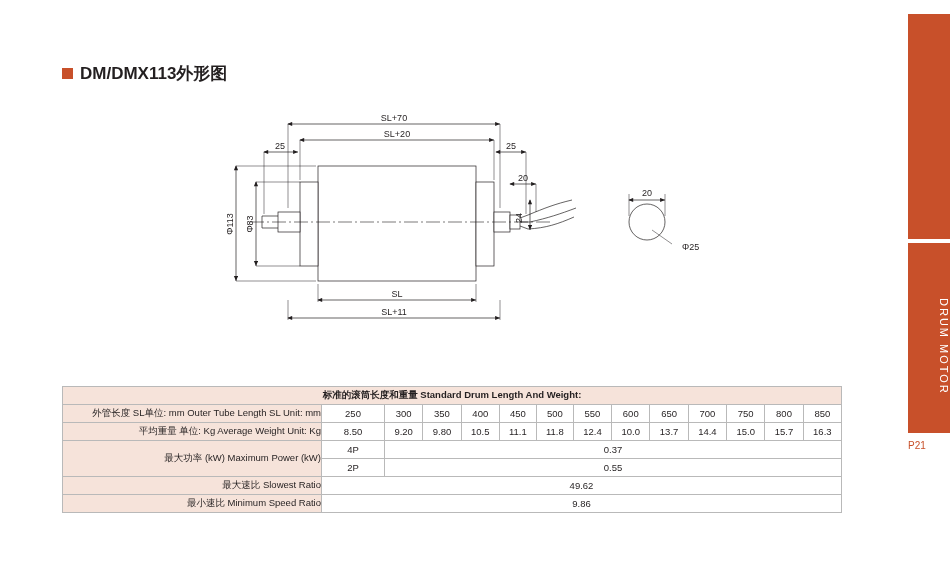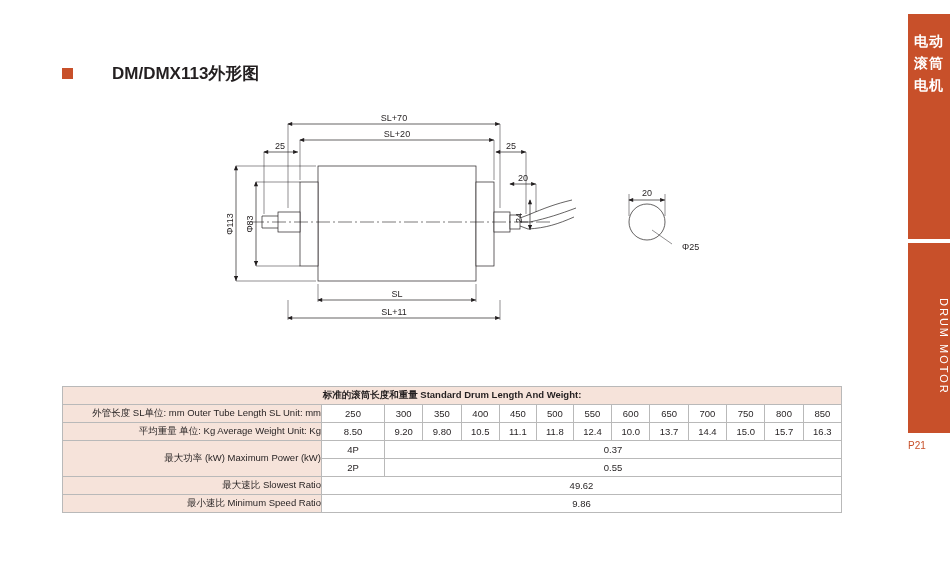--- a/index.html
+++ b/index.html
@@ -35,21 +35,21 @@
     display:flex;align-items:flex-start;justify-content:center;
   }
   .sidetab .pagenum{
     position:absolute;left:0;top:440px;width:42px;text-align:left;
     color:#c8502a;font-size:10px;
   }
 
   
   .title-wrap{position:absolute;left:62px;top:62px;display:flex;align-items:center;gap:7px;}
   .title-square{width:11px;height:11px;background:#c8502a;display:inline-block;}
-  .title-cn{font-size:17px;font-weight:bold;letter-spacing:0px;color:#231f20;margin-left:32px;}
+  .title-cn{font-size:17px;font-weight:bold;letter-spacing:0px;color:#231f20;}
   .title-en{font-size:14px;color:#231f20;margin-left:4px;font-weight:normal;letter-spacing:0px;}
 
   
   .drawing{position:absolute;left:200px;top:104px;width:520px;height:230px;}
   .drawing svg{display:block;}
 
   
   .table-wrap{position:absolute;left:62px;top:386px;width:780px;}
   table{border-collapse:collapse;width:780px;font-size:9.5px;}
   td,th{border:1px solid #b9b9b9;padding:0;text-align:center;vertical-align:middle;height:17px;}
@@ -61,23 +61,20 @@
   .wide{background:#ffffff;font-size:9.5px;margin-left:7px;}
 </style>
 </head>
 <body>
 
 <div class="page">
 
   <div class="sidetab">
     <div class="block-top"></div>
     <div class="block-bottom"></div>
-    <div class="vtext-top">
-      <div style="word-break:break-all;">电动滚筒电机</div>
-    </div>
     <div class="vtext-bottom">DRUM MOTOR</div>
     <div class="pagenum">P21</div>
   </div>
 
   <div class="title-wrap">
     <span class="title-square"></span>
     <span class="title-cn">DM/DMX113外形图</span>
   </div>
 
   <div class="drawing">

